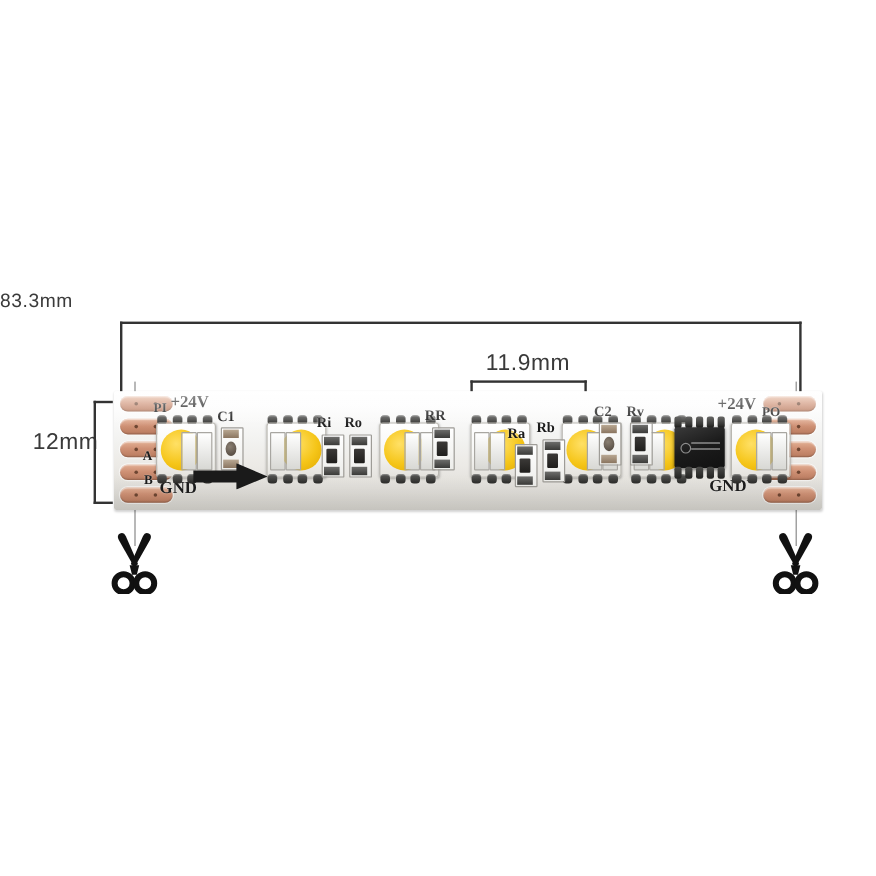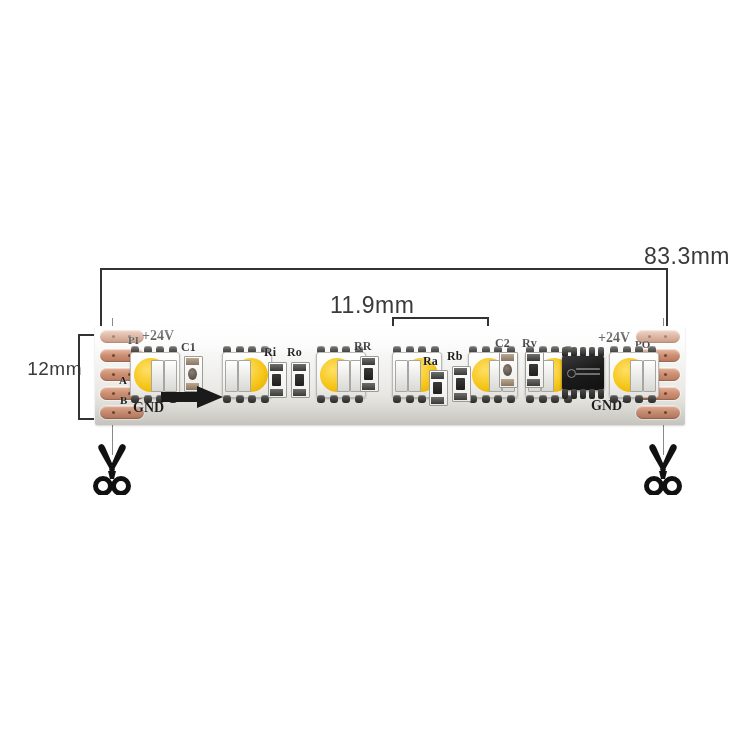--- a/index.html
+++ b/index.html
@@ -23,26 +23,27 @@
   
   .dim-label {
     position: absolute;
     color: #3a3a3a;
     font-family: "Liberation Sans", sans-serif;
     white-space: nowrap;
     letter-spacing: 0.5px;
   }
   #dim-total-label {
     left: 0; top: 243px; width: 730px;
-    text-align: right;
-    font-size: 23px;
+    text-align: left;
+    font-size: 16px;
   }
   #dim-pitch-label {
     left: 330px; top: 292px; width: 220px;
-    font-size: 23px;
+    text-align: center;
+    font-size: 19px;
   }
   #dim-height-label {
     left: 16px; top: 358px; width: 66px;
     text-align: right;
     font-size: 19px;
   }
 
   
   .bracket-h {
     position: absolute;

